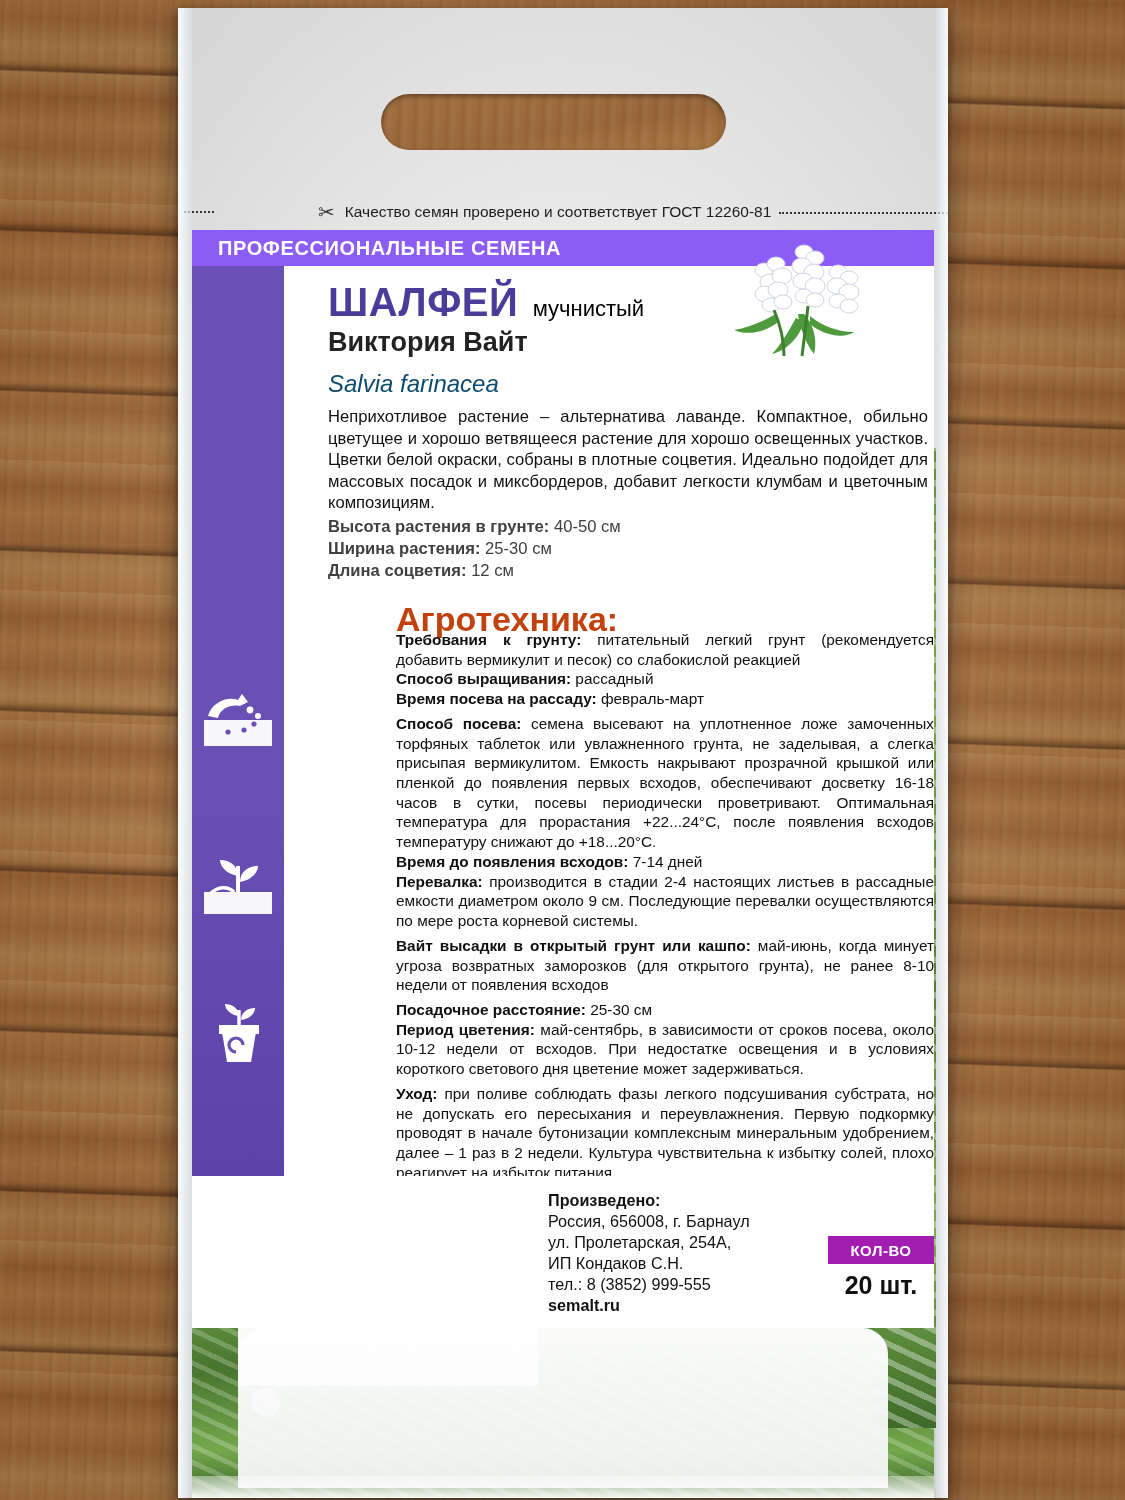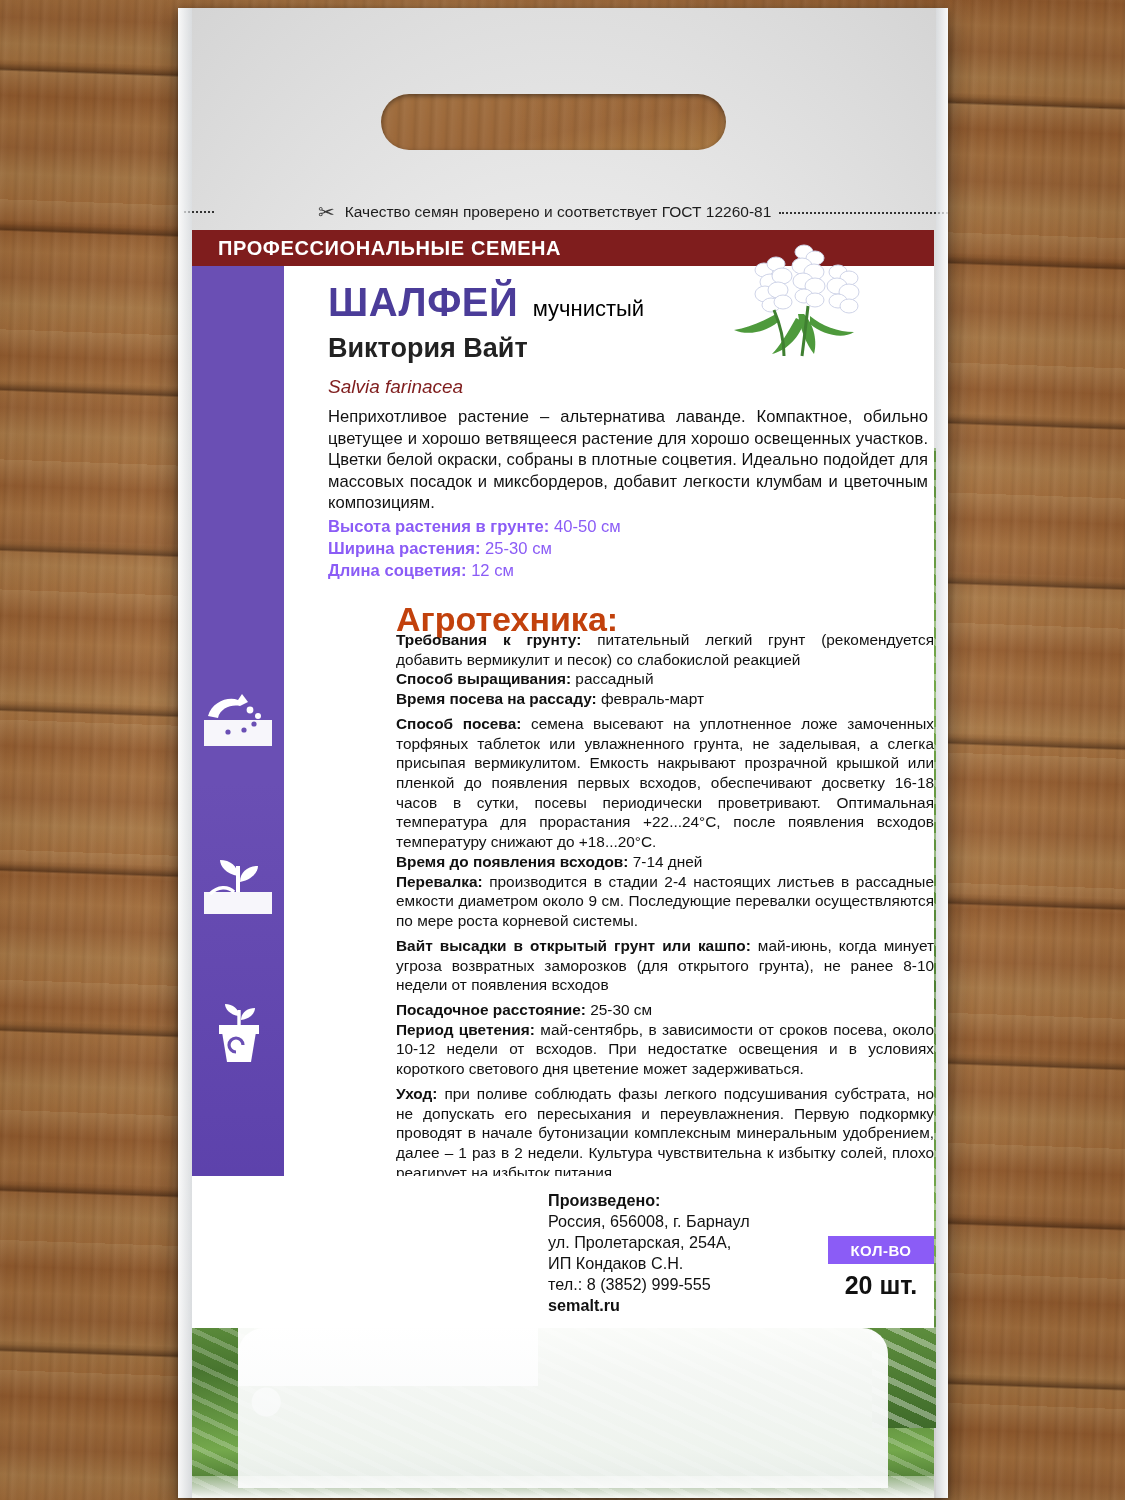--- a/index.html
+++ b/index.html
@@ -155,21 +155,21 @@
     height: 0;
   }
 
   
   .banner {
     position: absolute;
     left: 14px;
     top: 222px;
     width: 742px;
     height: 36px;
-    background: #7f1d1d;
+    background: #8b5cf6;
     z-index: 11;
   }
   .banner-text {
     position: absolute;
     left: 26px;
     top: 7px;
     color: #fff;
     font-size: 20px;
     font-weight: bold;
     letter-spacing: 0.6px;
@@ -250,26 +250,26 @@
     font-size: 22px;
     color: #000000;
     margin-left: 10px;
     display: inline-block;
     vertical-align: baseline;
   }
   .title-variety {
     font-size: 27px;
     font-weight: bold;
     color: #222;
-    margin-top: 8px;
+    margin-top: 2px;
   }
   .title-latin {
-    font-size: 19px;
+    font-size: 24px;
     font-style: italic;
-    color: #7f1d1d;
+    color: #0c4a6e;
     margin-top: 12px;
   }
 
   
   .flower {
     position: absolute;
     right: 70px;
     top: 228px;
     width: 160px;
     height: 145px;
@@ -288,21 +288,21 @@
     z-index: 14;
     text-align: justify;
   }
   .spec-list {
     position: absolute;
     left: 150px;
     top: 508px;
     width: 600px;
     font-size: 16.6px;
     line-height: 1.32;
-    color: #8b5cf6;
+    color: #404040;
     z-index: 14;
   }
   .spec-list b { font-weight: bold; }
 
   
   .agro-title {
     position: absolute;
     left: 218px;
     top: 592px;
     font-size: 34px;
@@ -351,21 +351,21 @@
   .producer b { font-weight: bold; }
   .producer .site { font-weight: bold; }
 
   
   .qty-label {
     position: absolute;
     left: 650px;
     top: 1228px;
     width: 106px;
     height: 28px;
-    background: #8b5cf6;
+    background: #a21caf;
     color: #fff;
     font-size: 15px;
     font-weight: bold;
     display: flex;
     align-items: center;
     justify-content: center;
     letter-spacing: 0.5px;
     z-index: 19;
   }
   .qty-value {

